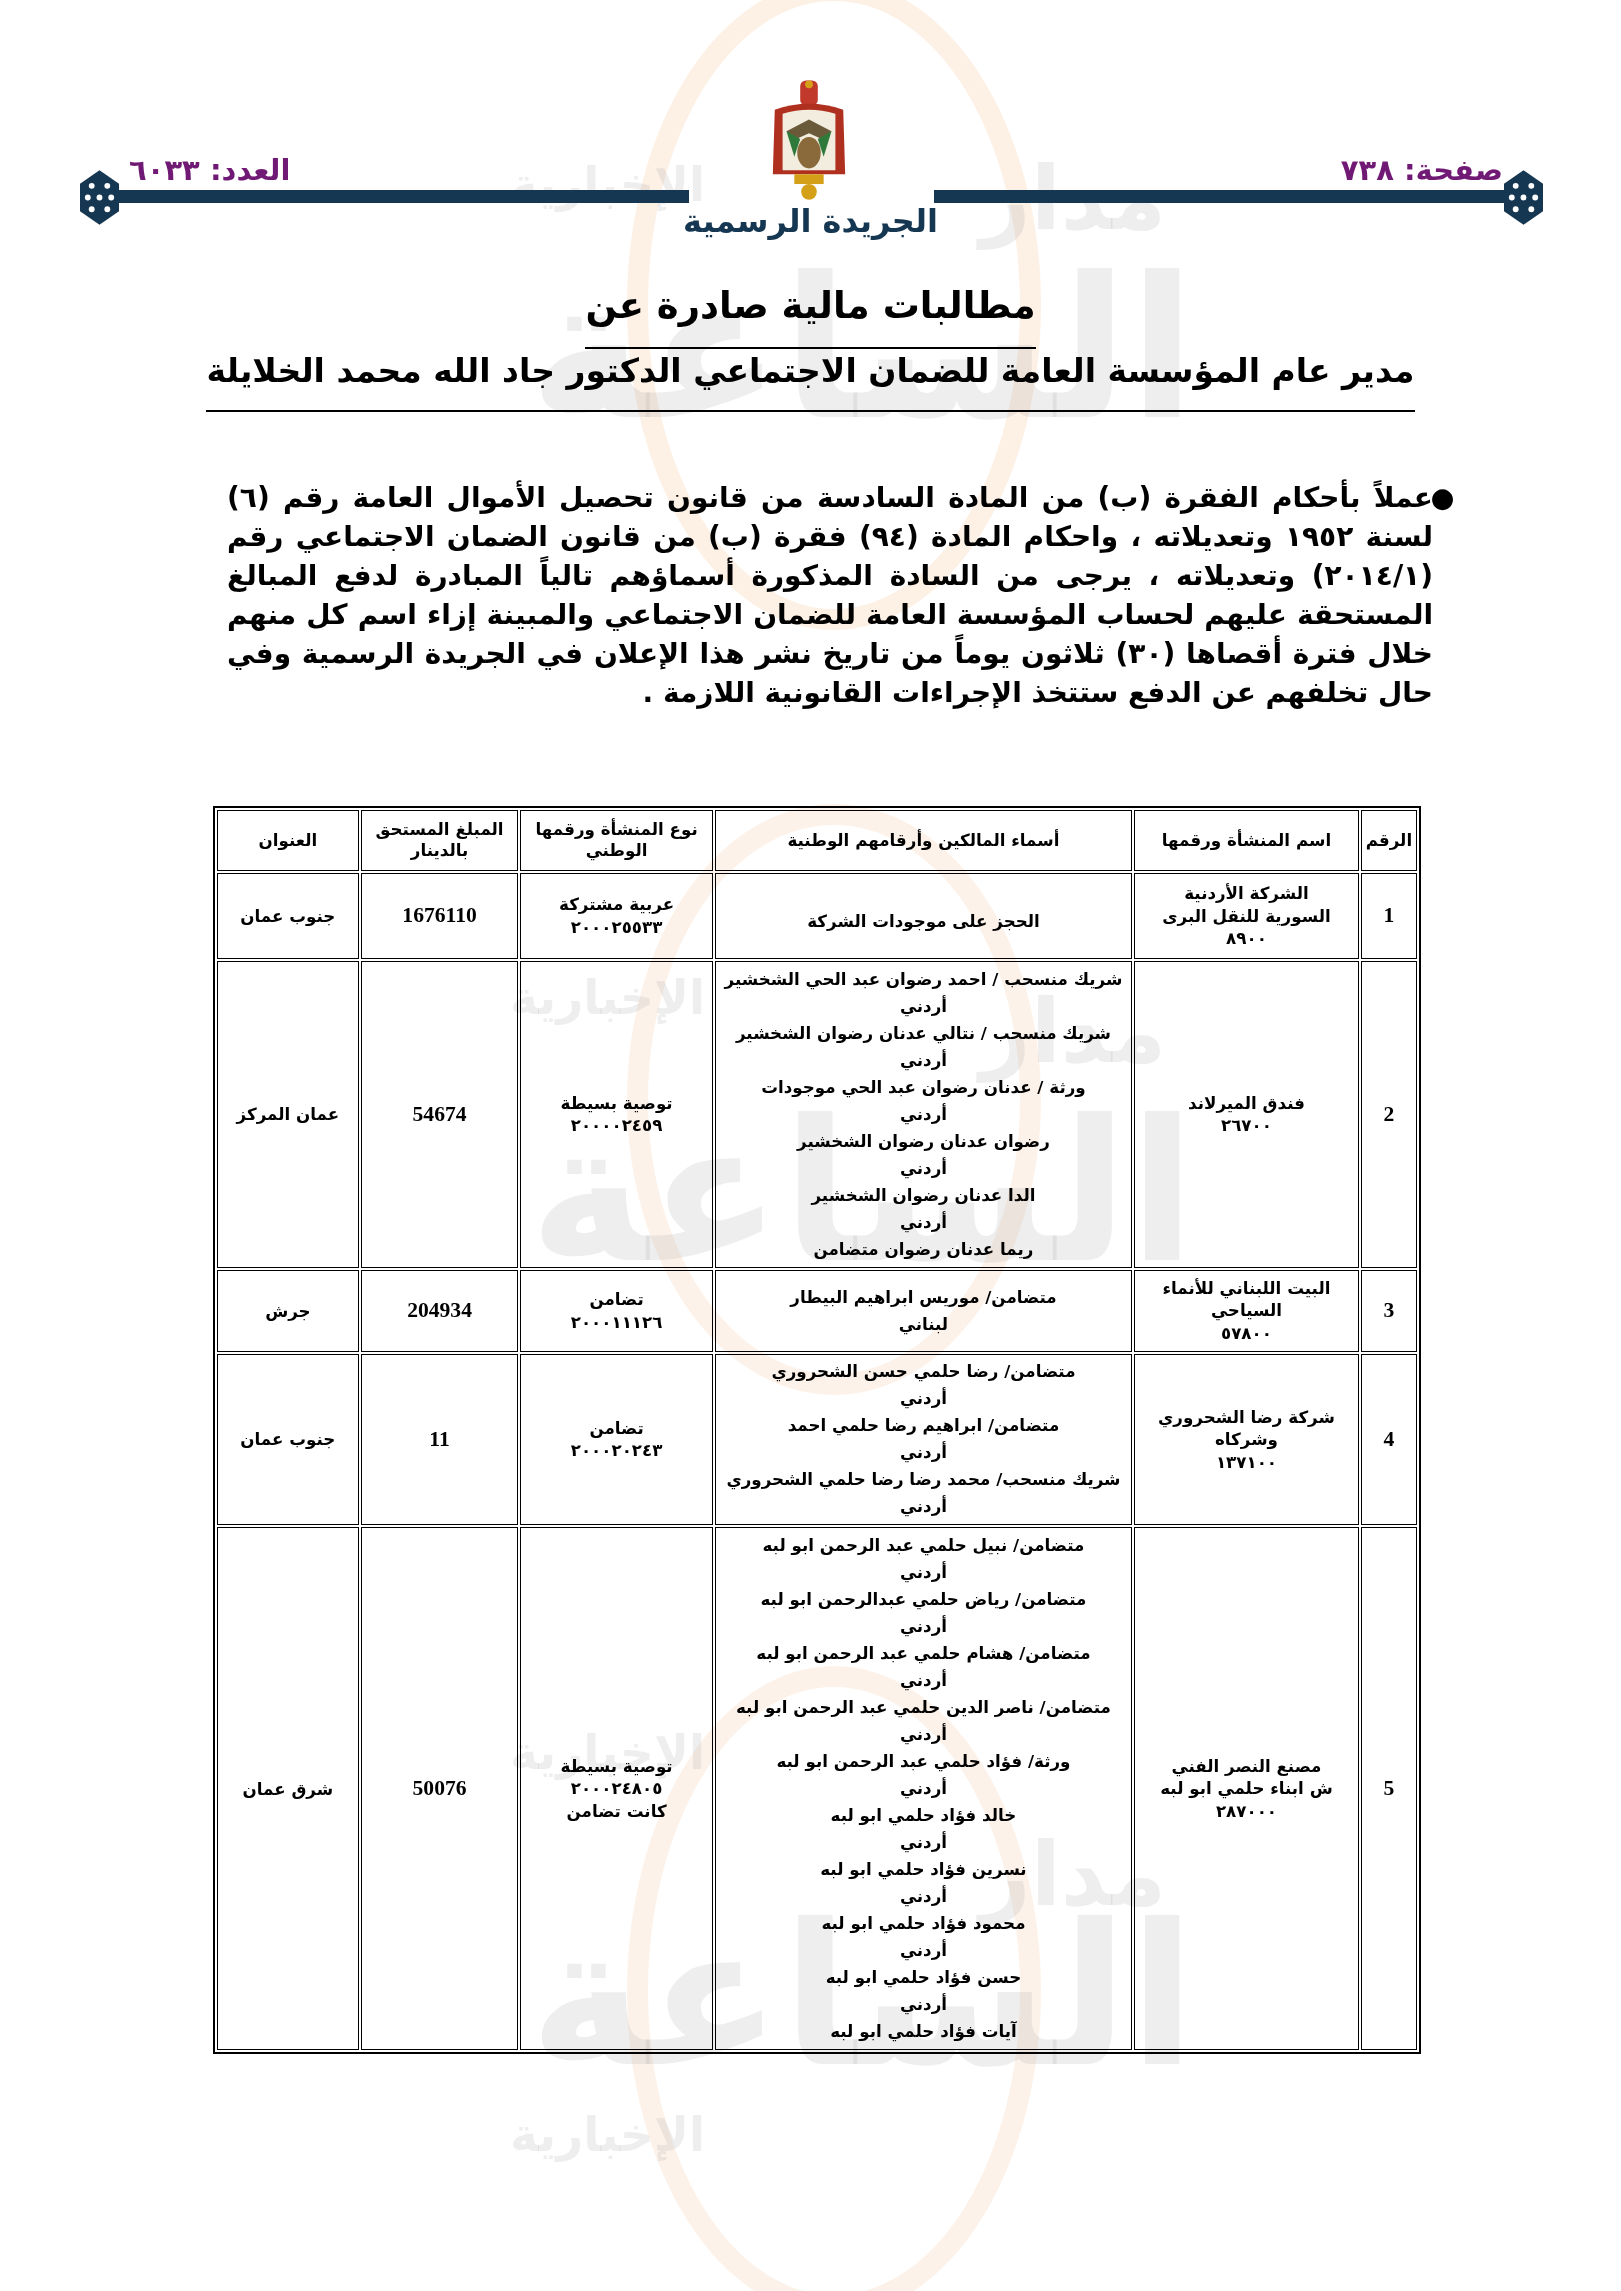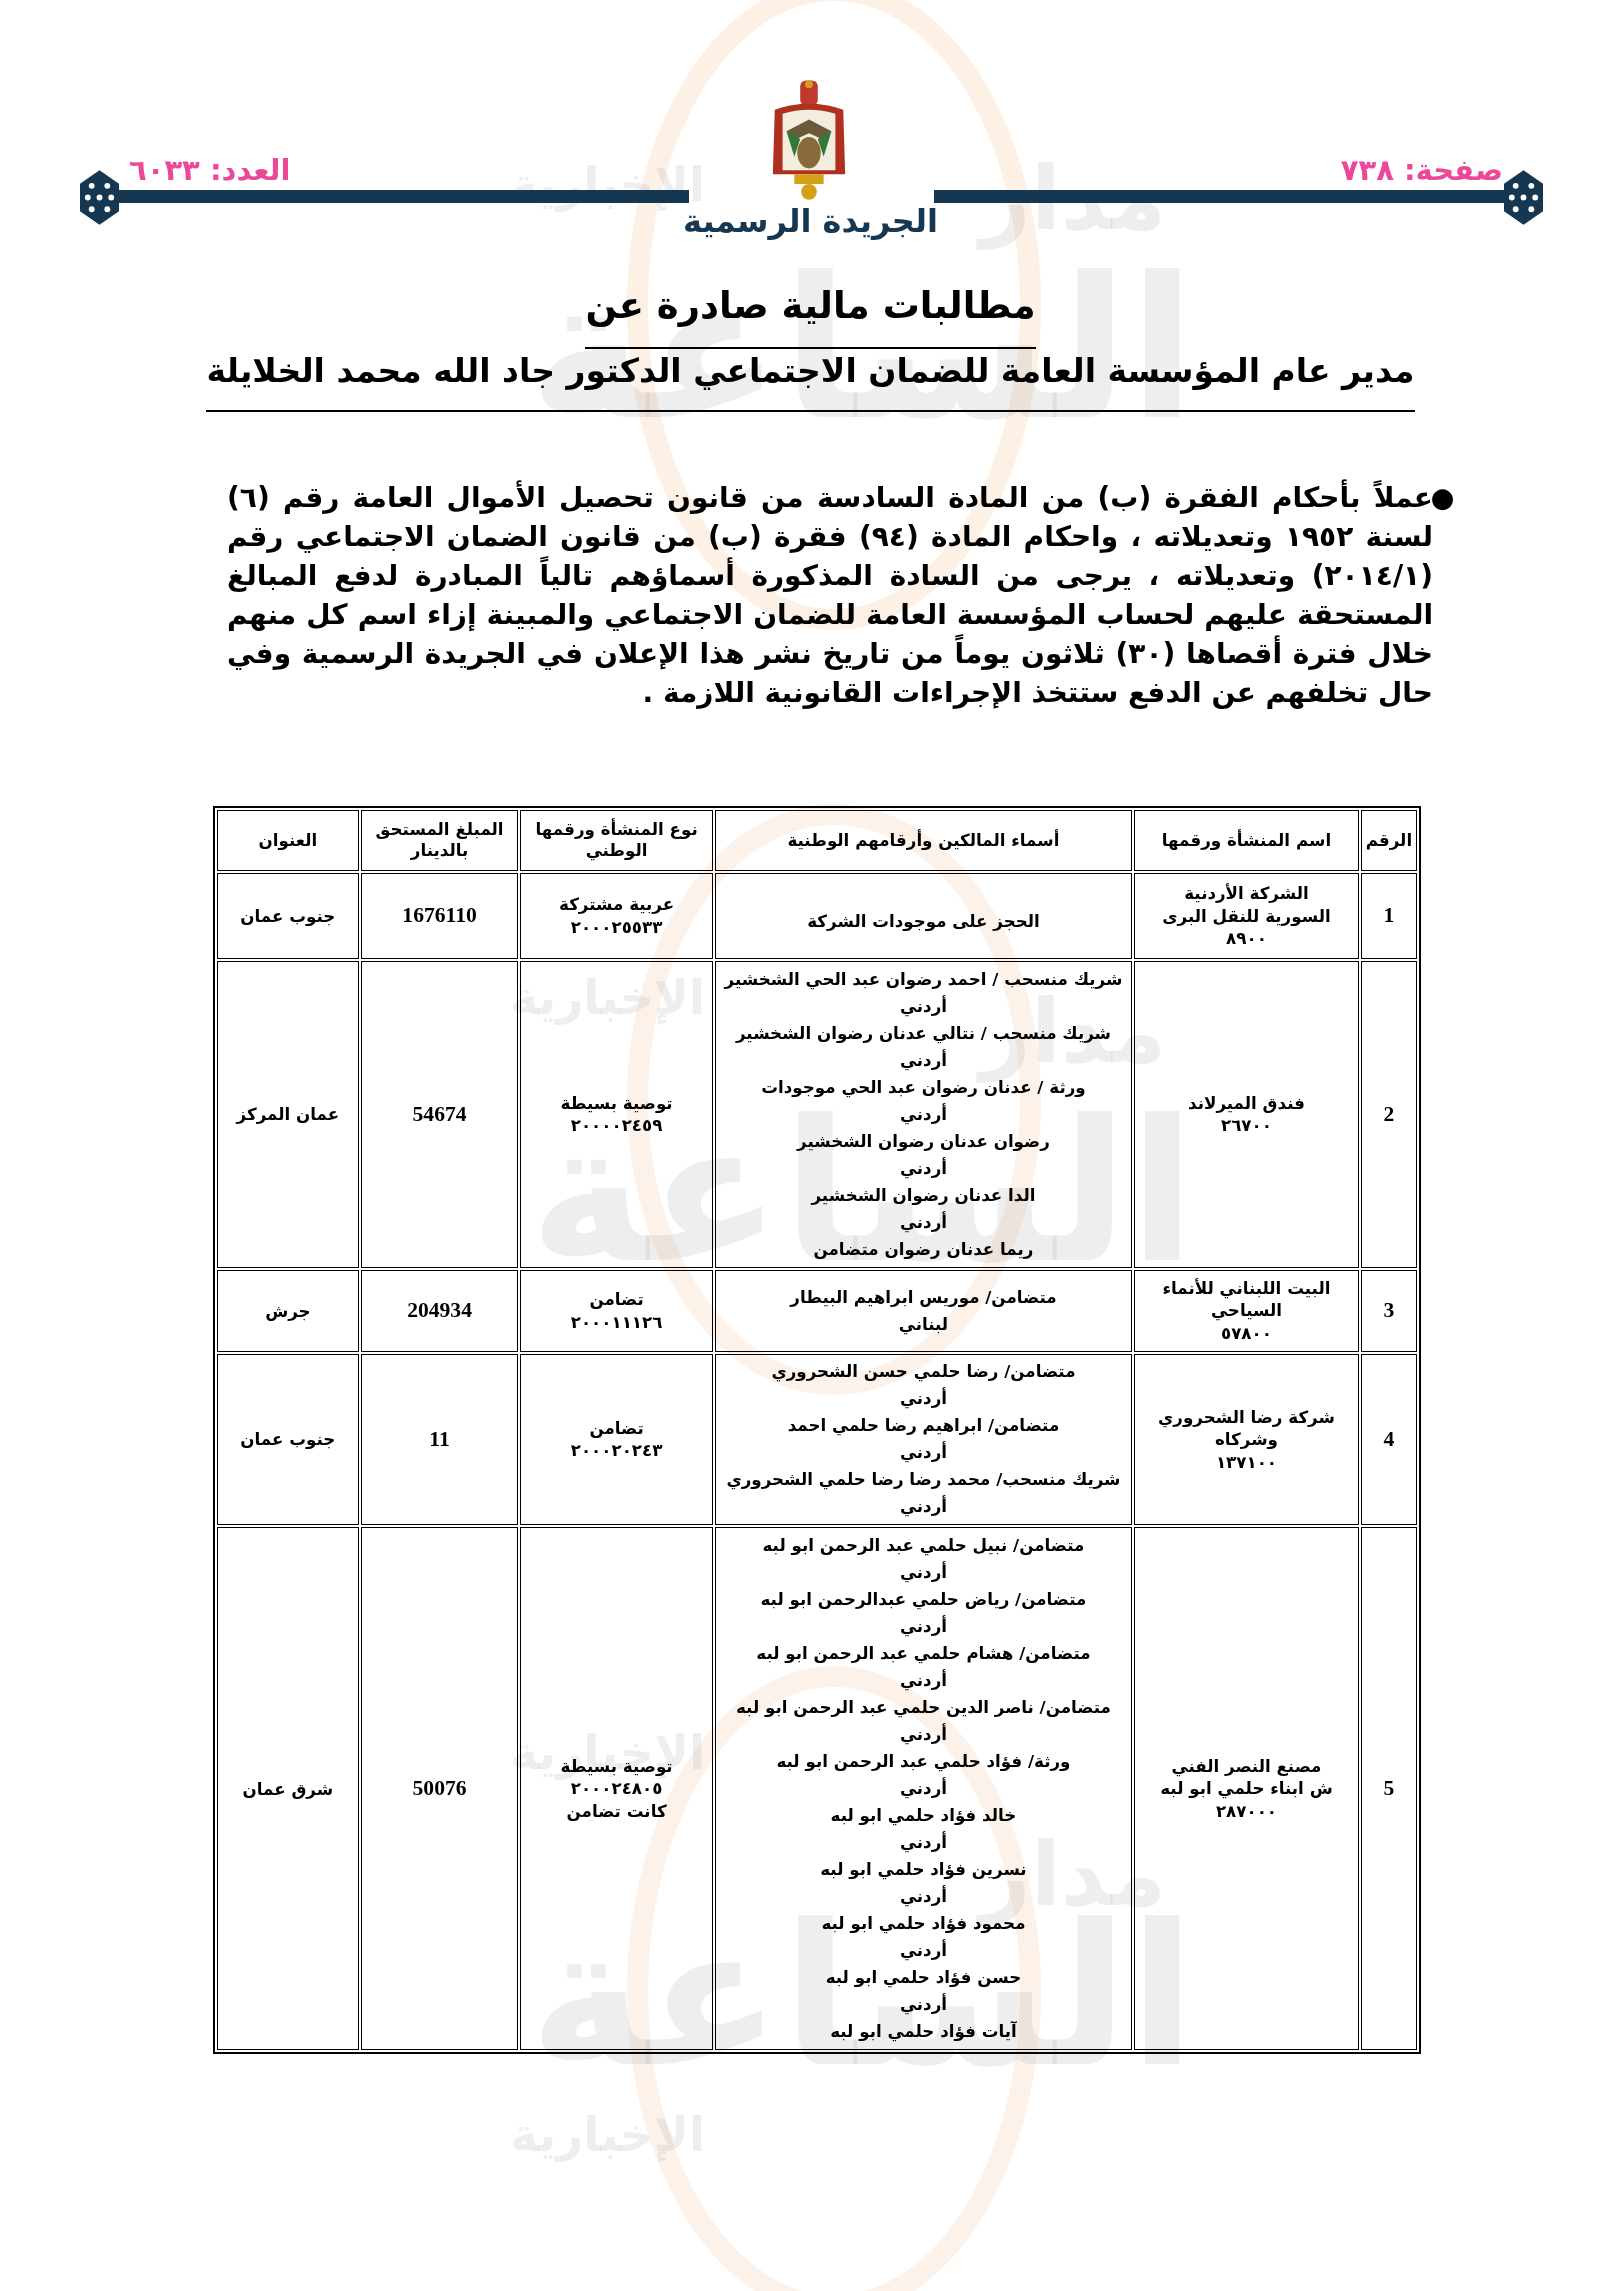--- a/index.html
+++ b/index.html
@@ -6,21 +6,21 @@
   body {
     width: 1621px; height: 2292px; background: #ffffff; position: relative;
     font-family: "DejaVu Sans", sans-serif; color: #000; overflow: hidden;
   }
   
   .wm-circle { position: absolute; border-radius: 50%; pointer-events: none; }
   .wm-text { position: absolute; color: rgba(160,160,160,0.18); font-weight: bold; pointer-events: none; font-family: "DejaVu Sans", sans-serif; }
   
   .hdr-bar { position: absolute; height: 12.7px; background: #163752; top: 190px; }
   .knot { position: absolute; top: 170px; width: 39px; height: 55px; }
-  .hdr-label { position: absolute; top: 153px; font-size: 29px; font-weight: bold; color: #ec4899; font-family: "DejaVu Sans", sans-serif; }
+  .hdr-label { position: absolute; top: 153px; font-size: 29px; font-weight: bold; color: #701a75; font-family: "DejaVu Sans", sans-serif; }
   .emblem { position: absolute; left: 765px; top: 80px; width: 88px; height: 123px; }
   .paper-name { position: absolute; top: 202px; left: 0; width: 1621px; text-align: center; font-size: 32px; font-weight: bold; color: #163752; }
   
   .title1 { position: absolute; top: 284px; left: 0; width: 1621px; text-align: center; }
   .title1 span, .title2 span { font-weight: bold; font-size: 37px; display: inline-block; border-bottom: 2.9px double #000; padding-bottom: 20px; }
   .title2 { position: absolute; top: 351px; left: 0; width: 1621px; text-align: center; }
   .title2 span { font-size: 33px; }
   
   .intro { position: absolute; left: 227px; top: 478px; width: 1206px; direction: rtl; text-align: justify; font-weight: bold; font-size: 28px; line-height: 39px; }
   .bullet { position: absolute; right: -21.6px; top: 0; font-size: 27.4px; }

